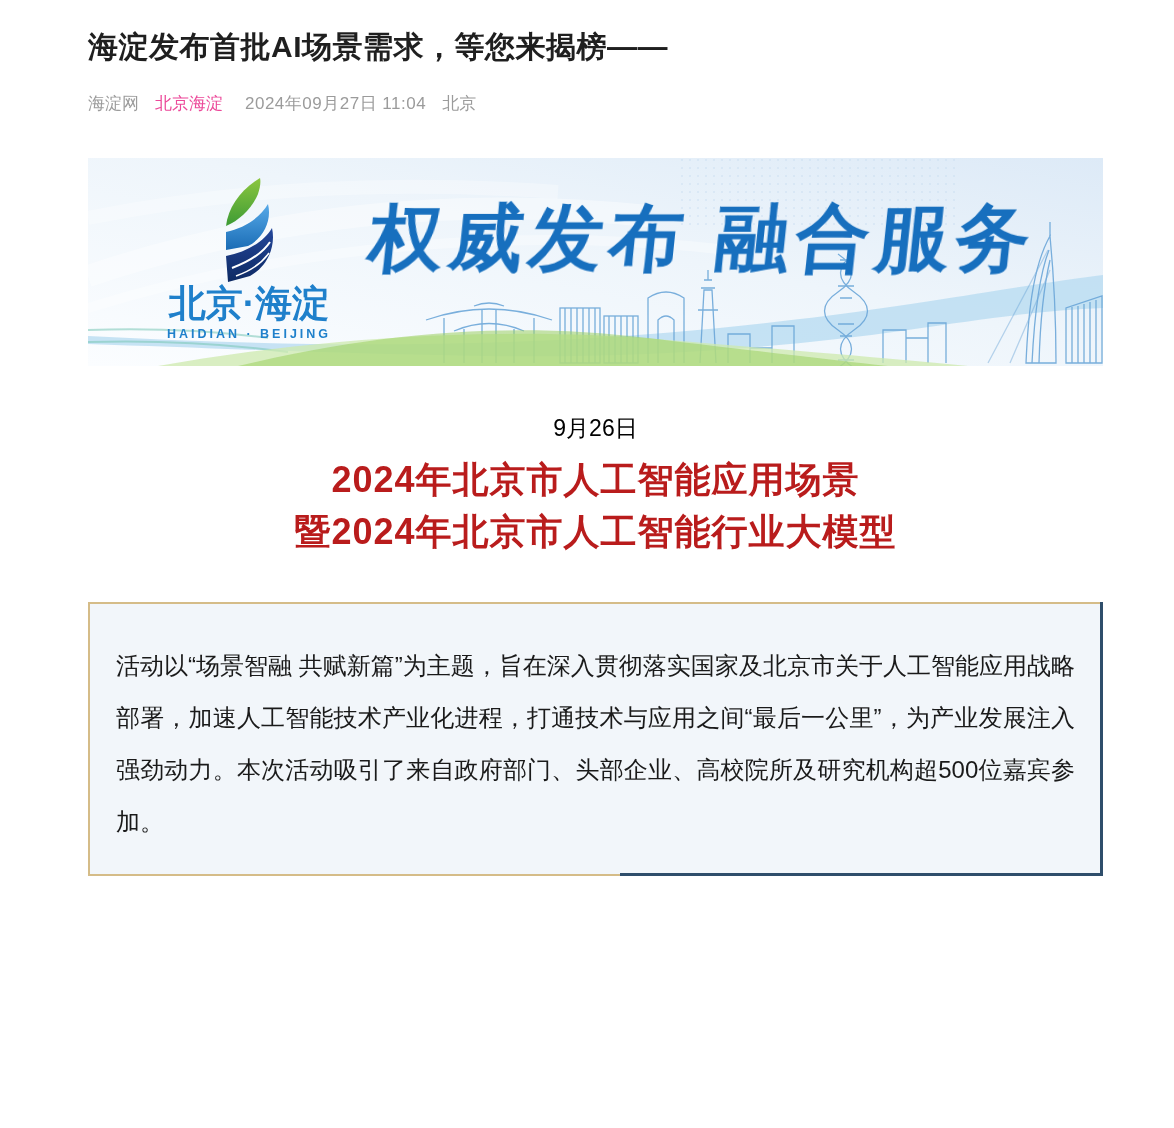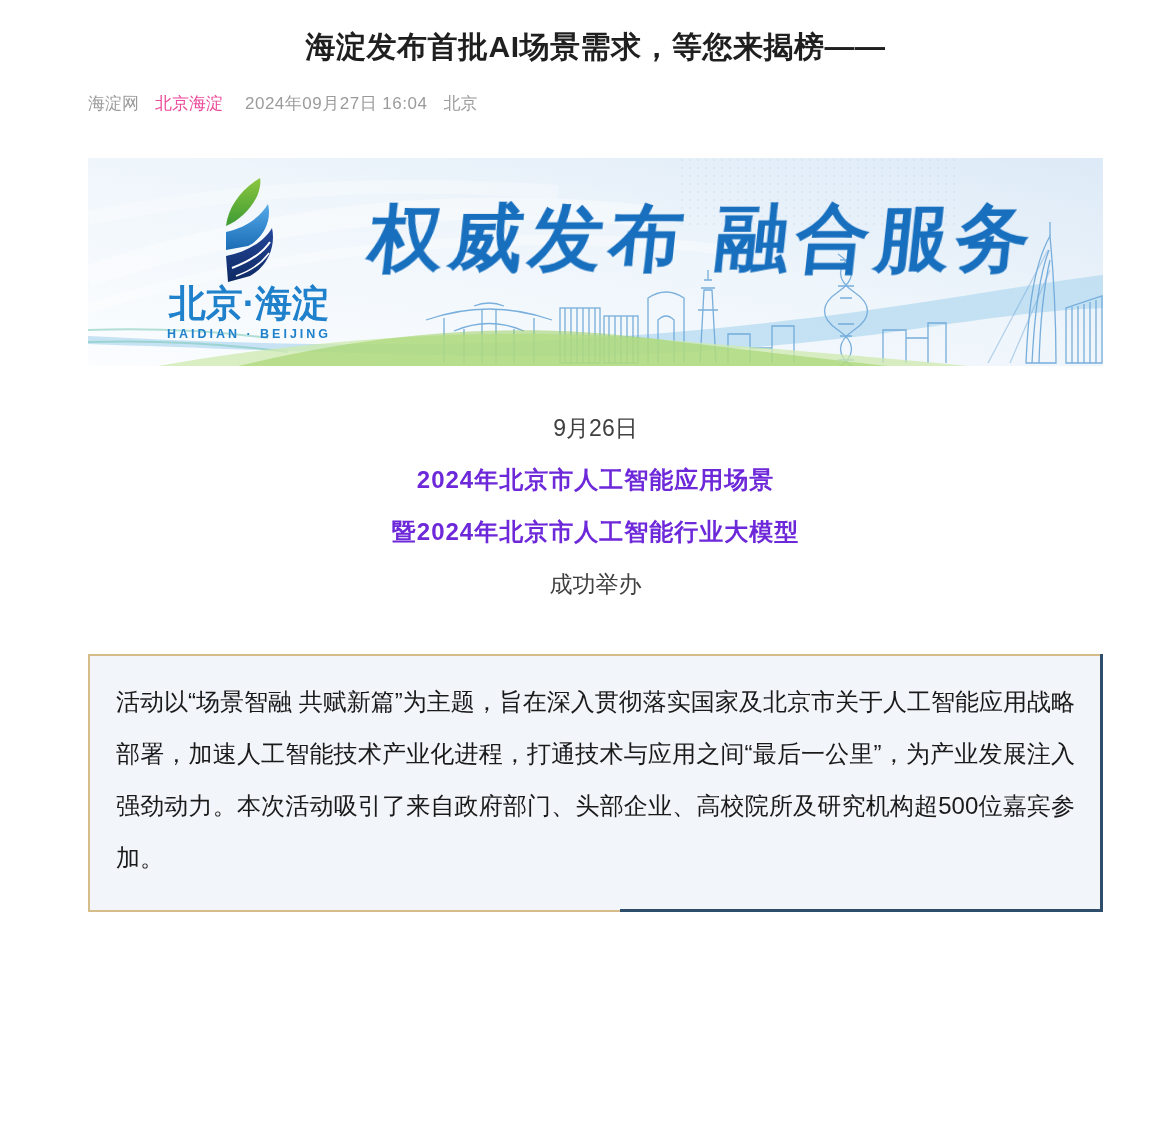--- a/index.html
+++ b/index.html
@@ -12,21 +12,20 @@
   }
   .page { width: 1015px; margin-left: 88px; }
 
   .title {
     margin-top: 26px;
     font-size: 30px;
     font-weight: 700;
     line-height: 42px;
     color: #1f1f1f;
     letter-spacing: 0.5px;
-    text-align: center;
   }
 
   .meta {
     margin-top: 24px;
     font-size: 17px;
     color: #9b9b9b;
     display: flex;
     align-items: flex-end;
   }
   .meta-source { margin-right: 16px; }
@@ -39,35 +38,35 @@
     overflow: hidden;
     cursor: pointer;
   }
   .banner svg { display:block; }
 
   .intro { padding-top: 36px; }
   .intro p {
     text-align: center;
     line-height: 52px;
     font-size: 23px;
-    color: #404040;
+    color: #000000;
   }
   .intro p.blue {
-    color: #6d28d9;
+    color: #b91c1c;
     font-weight: 700;
-    font-size: 24px;
+    font-size: 36px;
     letter-spacing: 1px;
   }
 
   .quote-box {
     margin-top: 44px;
     position: relative;
     background: #f2f6fa;
     border: 2px solid #d5bc88;
-    padding: 20px 26px 26px 26px;
+    padding: 36px 26px 26px 26px;
   }
   .quote-box::after {
     content: "";
     position: absolute;
     top: -2px; right: -2px; bottom: -2px;
     width: 47.5%;
     border-right: 3px solid #2f4e6b;
     border-bottom: 3px solid #2f4e6b;
     pointer-events: none;
   }
@@ -81,21 +80,21 @@
 </head>
 <body>
 
 <div class="page">
 
   <h1 class="title">海淀发布首批AI场景需求，等您来揭榜——</h1>
 
   <div class="meta">
     <span class="meta-source">海淀网</span>
     <a class="meta-account">北京海淀</a>
-    <span class="meta-date">2024年09月27日 16:04</span>
+    <span class="meta-date">2024年09月27日 11:04</span>
     <span class="meta-location">北京</span>
   </div>
 
   <div class="banner">
     <svg width="1015" height="208" viewBox="0 0 1015 208" xmlns="http://www.w3.org/2000/svg">
       <defs>
         <linearGradient id="bgGrad" x1="0" y1="1" x2="1" y2="0">
           <stop offset="0" stop-color="#fbfdff"></stop>
           <stop offset="0.55" stop-color="#eef5fb"></stop>
           <stop offset="1" stop-color="#ddeaf7"></stop>
@@ -198,20 +197,19 @@
       </g>
 
       <text transform="translate(612,106) skewX(-6)" x="0" y="0" text-anchor="middle" font-size="74" font-weight="900" letter-spacing="6" fill="#176fbe">权威发布 融合服务</text>
     </svg>
   </div>
 
   <div class="intro">
     <p>9月26日</p>
     <p class="blue">2024年北京市人工智能应用场景</p>
     <p class="blue">暨2024年北京市人工智能行业大模型</p>
-    <p>成功举办</p>
   </div>
 
   <div class="quote-box">
     <p>活动以“场景智融 共赋新篇”为主题，旨在深入贯彻落实国家及北京市关于人工智能应用战略部署，加速人工智能技术产业化进程，打通技术与应用之间“最后一公里”，为产业发展注入强劲动力。本次活动吸引了来自政府部门、头部企业、高校院所及研究机构超500位嘉宾参加。</p>
   </div>
 
 </div>
 
 </body></html>

